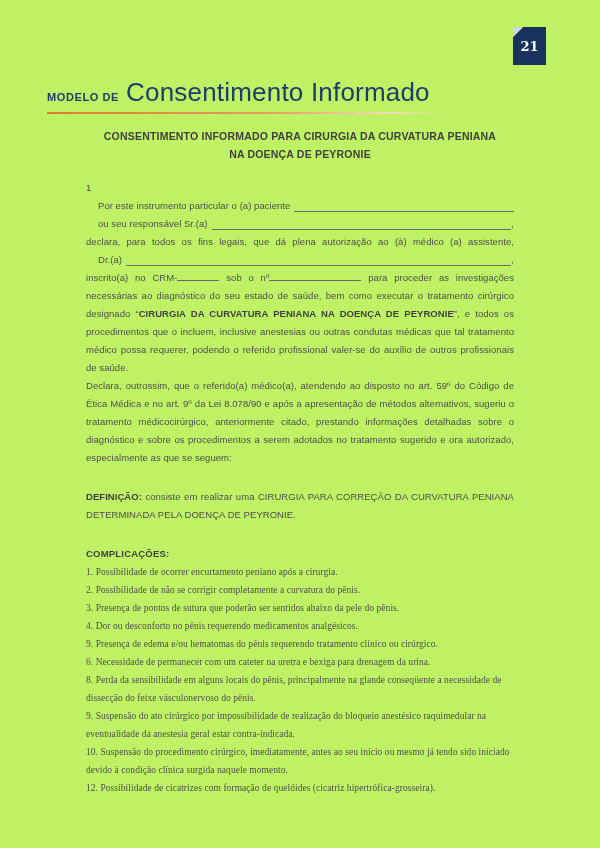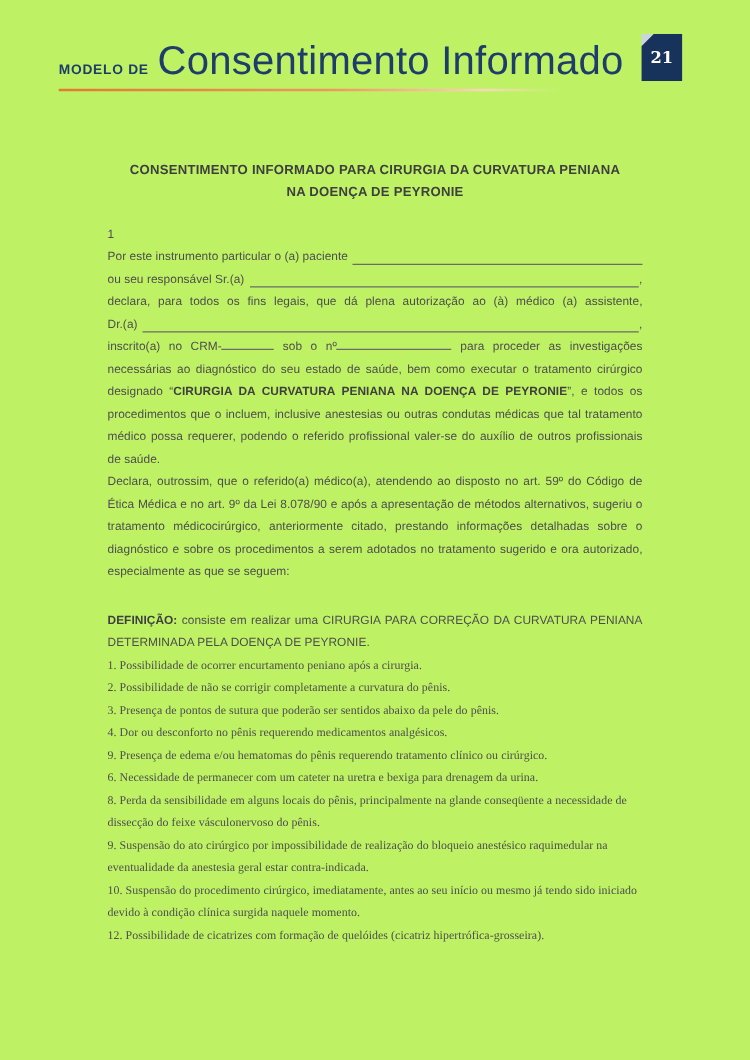--- a/index.html
+++ b/index.html
@@ -5,21 +5,21 @@
   html,body { margin:0; padding:0; background:#ffffff; }
   .page {
     position:relative; width:600px; height:848px; background:#bef264;
     font-family:"Liberation Sans", sans-serif; overflow:hidden;
   }
 
   
   .hdr { position:absolute; left:47px; top:30px; width:506px; }
   .hdr-text { display:flex; align-items:baseline; white-space:nowrap; }
   .eyebrow { font-size:11px; font-weight:bold; letter-spacing:0.6px; color:#1e3d6b; margin-right:7px; }
-  .hdr-title { font-size:32px; font-weight:normal; color:#1e3d6b; letter-spacing:0.2px; }
+  .hdr-title { font-size:26px; font-weight:normal; color:#1e3d6b; letter-spacing:0.2px;margin-top:47px; }
   .hdr-rule {
     margin-top:4px; height:2px; width:400px;
     background:linear-gradient(to right,#df7b33 0%,#ea9a5d 55%,#f7d8bd 85%,rgba(247,216,189,0) 100%);
   }
   .badge {
     position:absolute; left:466px; top:-3px; width:33px; height:38px;
   }
   .badge-box {
     position:absolute; inset:0; background:#17335c;
     clip-path:polygon(10px 0, 100% 0, 100% 100%, 0 100%, 0 10px);
@@ -34,21 +34,21 @@
   
   .content {
     position:absolute; left:86px; top:111px; width:428px;
     font-size:9.5px; line-height:18px; color:#4d4d4d; letter-spacing:0.05px;
   }
   .doc-title {
     margin:16px; font-size:10.5px; font-weight:bold; color:#3f3f3f;
     text-align:center; line-height:18px; letter-spacing:0.2px;
   }
   .sec-num { margin:5px 0 0 0; }
-  .form-line { display:flex; align-items:flex-end; line-height:18px; }
+  .form-line { display:flex; align-items:flex-end; line-height:18px;margin-left:12px; }
   .form-line .txt { flex:0 0 auto; white-space:pre; }
   .blank-fill { flex:1 1 auto; border-bottom:1px solid #6b6b6b; margin:0 0 3px 4px; height:0; }
   .suffix { flex:0 0 auto; }
   .jline { margin:0; text-align:justify; text-align-last:justify; }
   .blank-inline { display:inline-block; border-bottom:1px solid #6b6b6b; height:9px; vertical-align:baseline; }
   .w40 { width:42px; } .w92 { width:92px; }
   .para { margin:0; text-align:justify; }
   .sec-def { margin-top:21px; }
   .comp-h { margin:21px 0 0 0; font-size:9.5px; font-weight:bold; color:#3f3f3f; line-height:18px; letter-spacing:0.2px; }
   .item { margin:0; text-align:left;font-family:Liberation Serif, serif; }
@@ -99,20 +99,21 @@
     </div>
 
     <p class="jline"><span>inscrito(a) no CRM-</span><span class="blank-inline w40"></span> <span>sob o nº</span><span class="blank-inline w92"></span> <span>para proceder as investigações</span></p>
 
     <p class="para"><span>necessárias ao diagnóstico do seu estado de saúde, bem como executar o tratamento cirúrgico designado “</span><strong>CIRURGIA DA CURVATURA PENIANA NA DOENÇA DE PEYRONIE</strong><span>”, e todos os procedimentos que o incluem, inclusive anestesias ou outras condutas médicas que tal tratamento médico possa requerer, podendo o referido profissional valer-se do auxílio de outros profissionais de saúde.</span></p>
 
     <p class="para">Declara, outrossim, que o referido(a) médico(a), atendendo ao disposto no art. 59º do Código de Ética Médica e no art. 9º da Lei 8.078/90 e após a apresentação de métodos alternativos, sugeriu o tratamento médicocirúrgico, anteriormente citado, prestando informações detalhadas sobre o diagnóstico e sobre os procedimentos a serem adotados no tratamento sugerido e ora autorizado, especialmente as que se seguem:</p>
 
     <p class="para sec-def"><strong>DEFINIÇÃO:</strong> <span>consiste em realizar uma CIRURGIA PARA CORREÇÃO DA CURVATURA PENIANA DETERMINADA PELA DOENÇA DE PEYRONIE.</span></p>
 
+    <h2 class="comp-h">COMPLICAÇÕES:</h2>
 
     <p class="item">1. Possibilidade de ocorrer encurtamento peniano após a cirurgia.</p>
     <p class="item">2. Possibilidade de não se corrigir completamente a curvatura do pênis.</p>
     <p class="item">3. Presença de pontos de sutura que poderão ser sentidos abaixo da pele do pênis.</p>
     <p class="item">4. Dor ou desconforto no pênis requerendo medicamentos analgésicos.</p>
     <p class="item">9. Presença de edema e/ou hematomas do pênis requerendo tratamento clínico ou cirúrgico.</p>
     <p class="item">6. Necessidade de permanecer com um cateter na uretra e bexiga para drenagem da urina.</p>
     <p class="item">8. Perda da sensibilidade em alguns locais do pênis, principalmente na glande conseqüente a necessidade de dissecção do feixe vásculonervoso do pênis.</p>
     <p class="item">9. Suspensão do ato cirúrgico por impossibilidade de realização do bloqueio anestésico raquimedular na eventualidade da anestesia geral estar contra-indicada.</p>
     <p class="item">10. Suspensão do procedimento cirúrgico, imediatamente, antes ao seu início ou mesmo já tendo sido iniciado devido à condição clínica surgida naquele momento.</p>

